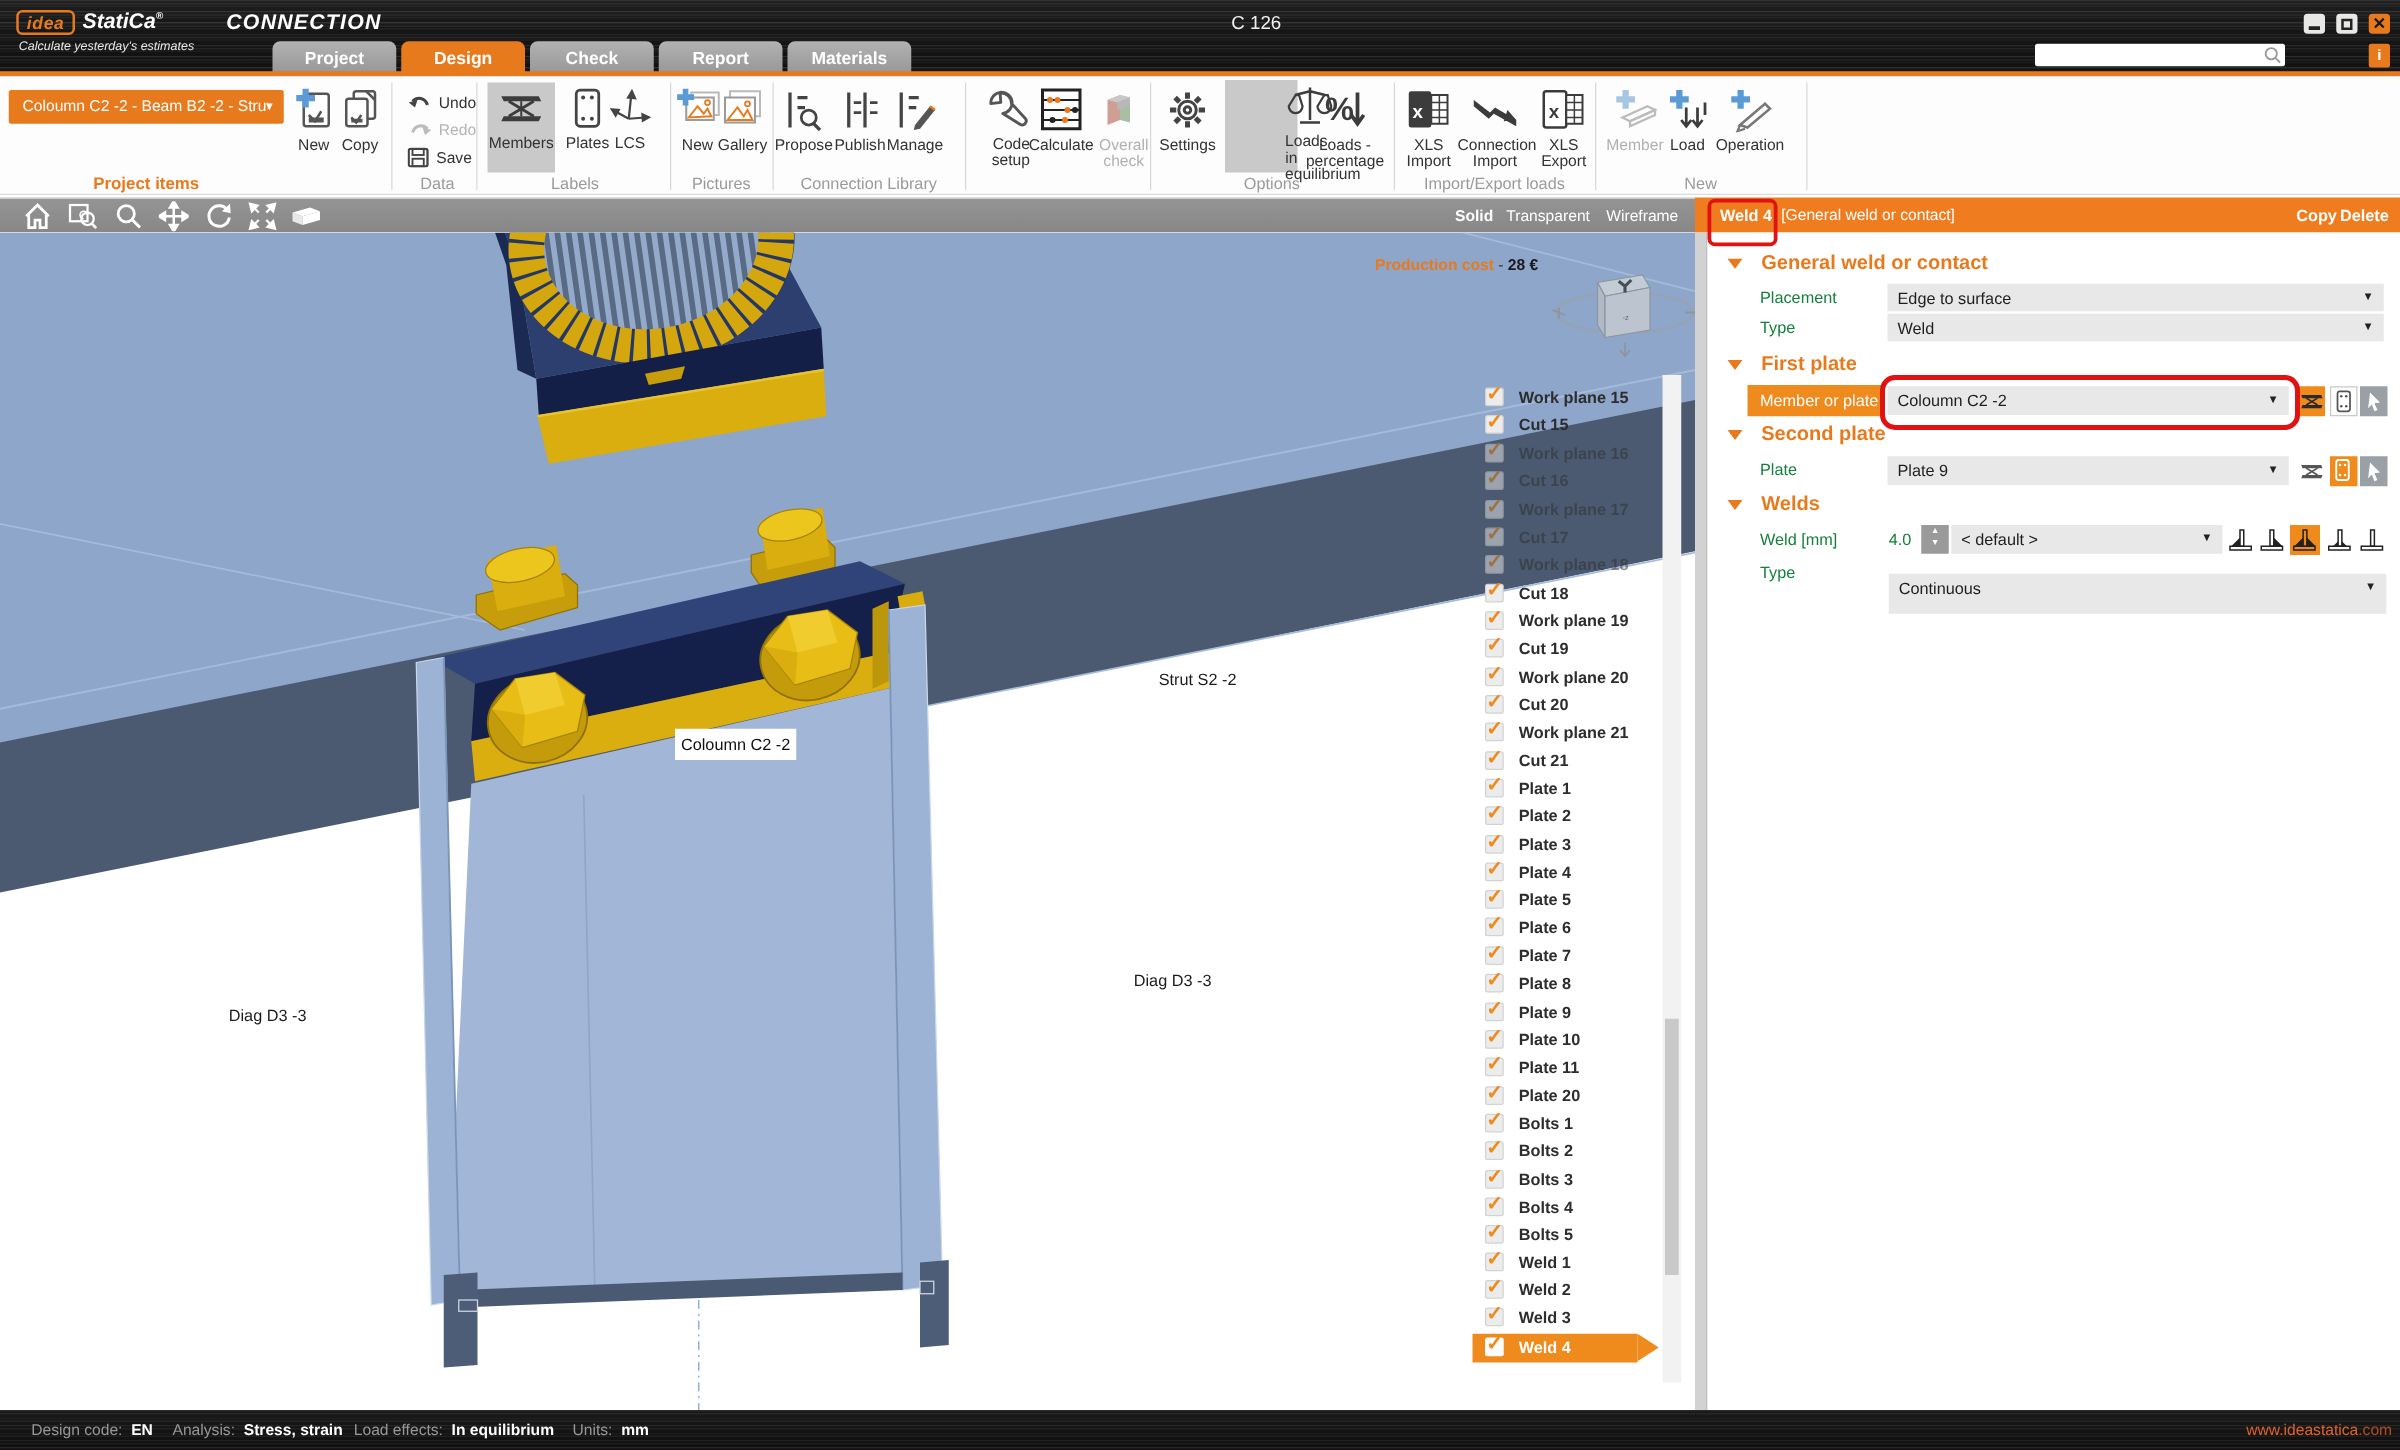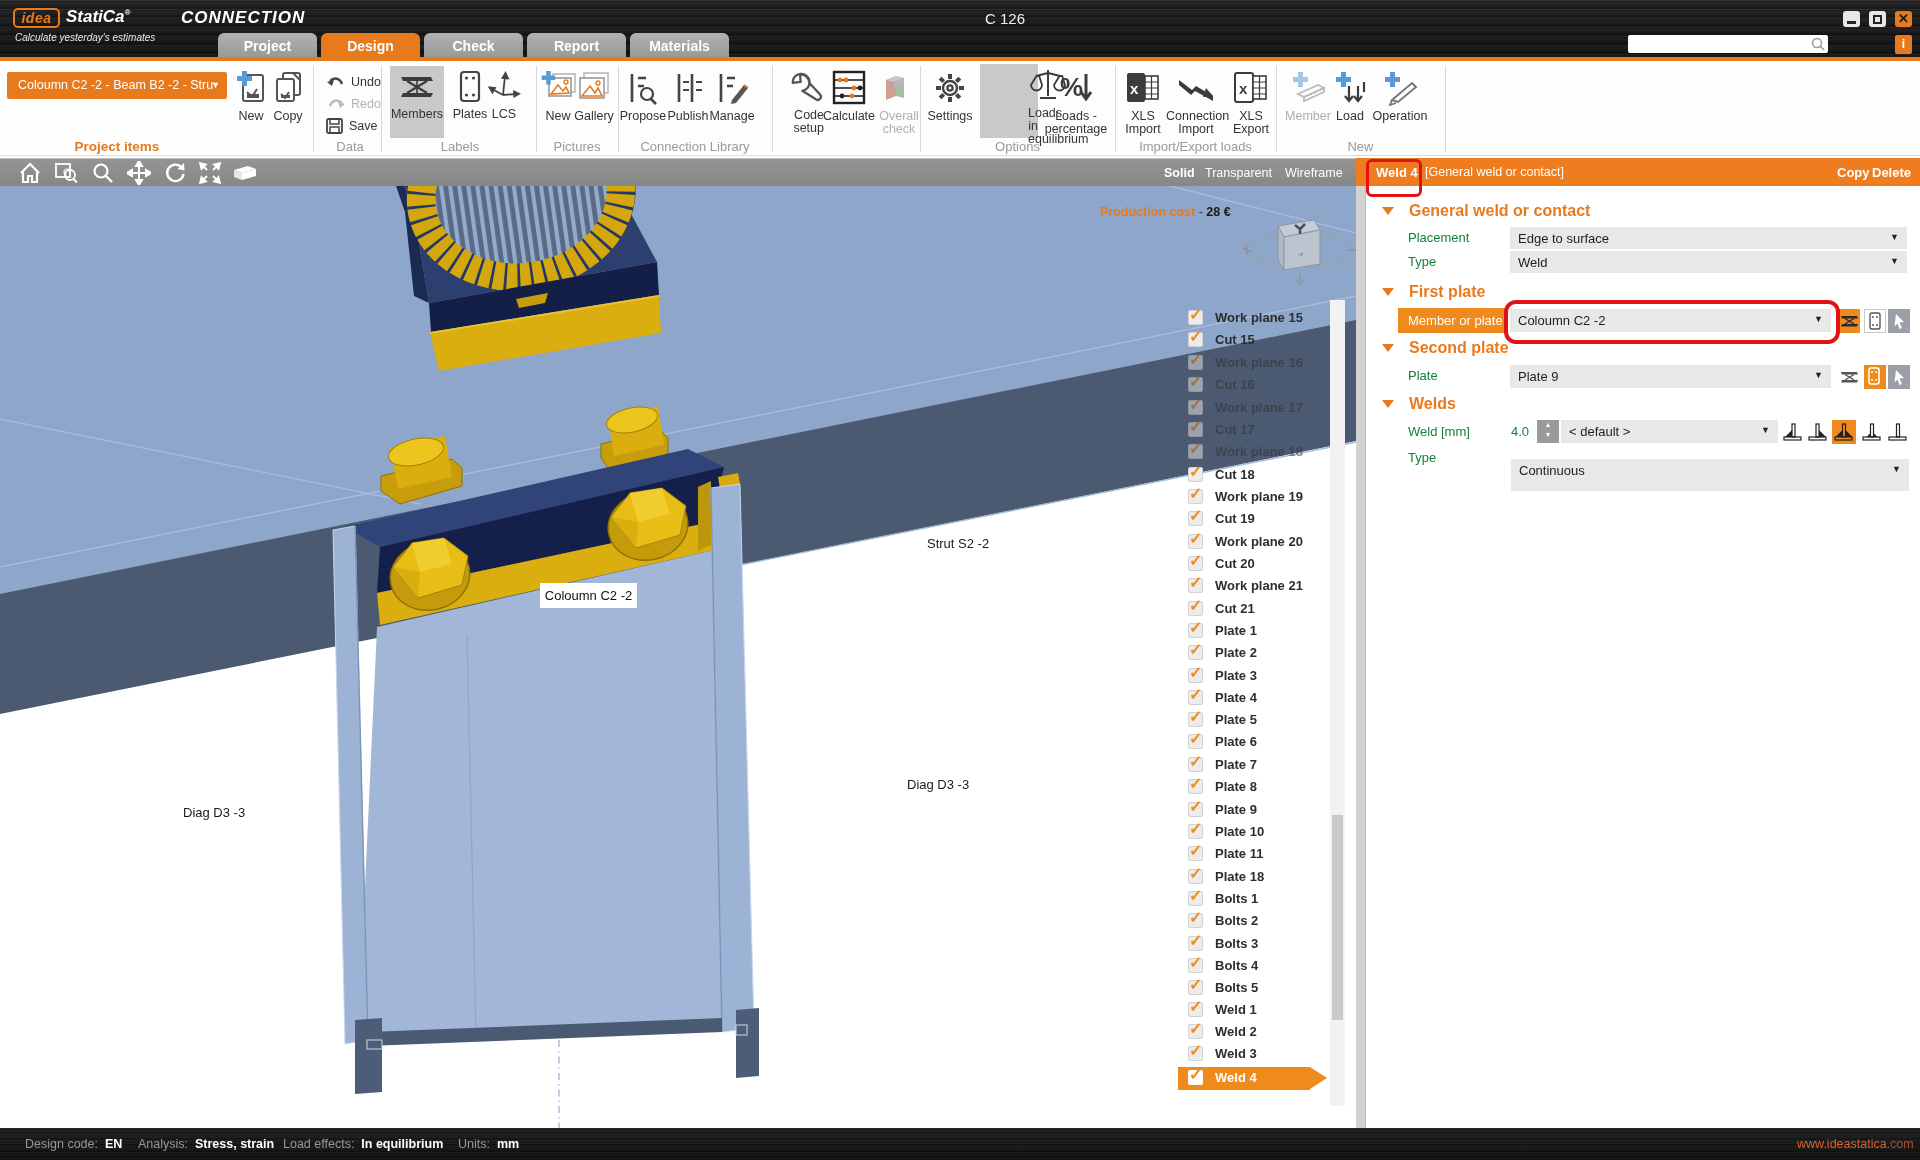--- a/index.html
+++ b/index.html
@@ -657,21 +657,21 @@
         <div class="lb">Plate 10</div>
       </div>
   <div class="trow" style="top:658px;">
         <div class="cb"></div>
         <div class="ck">✓</div>
         <div class="lb">Plate 11</div>
       </div>
   <div class="trow" style="top:681px;">
         <div class="cb"></div>
         <div class="ck">✓</div>
-        <div class="lb">Plate 18</div>
+        <div class="lb">Plate 20</div>
       </div>
   <div class="trow" style="top:703px;">
         <div class="cb"></div>
         <div class="ck">✓</div>
         <div class="lb">Bolts 1</div>
       </div>
   <div class="trow" style="top:725px;">
         <div class="cb"></div>
         <div class="ck">✓</div>
         <div class="lb">Bolts 2</div>

